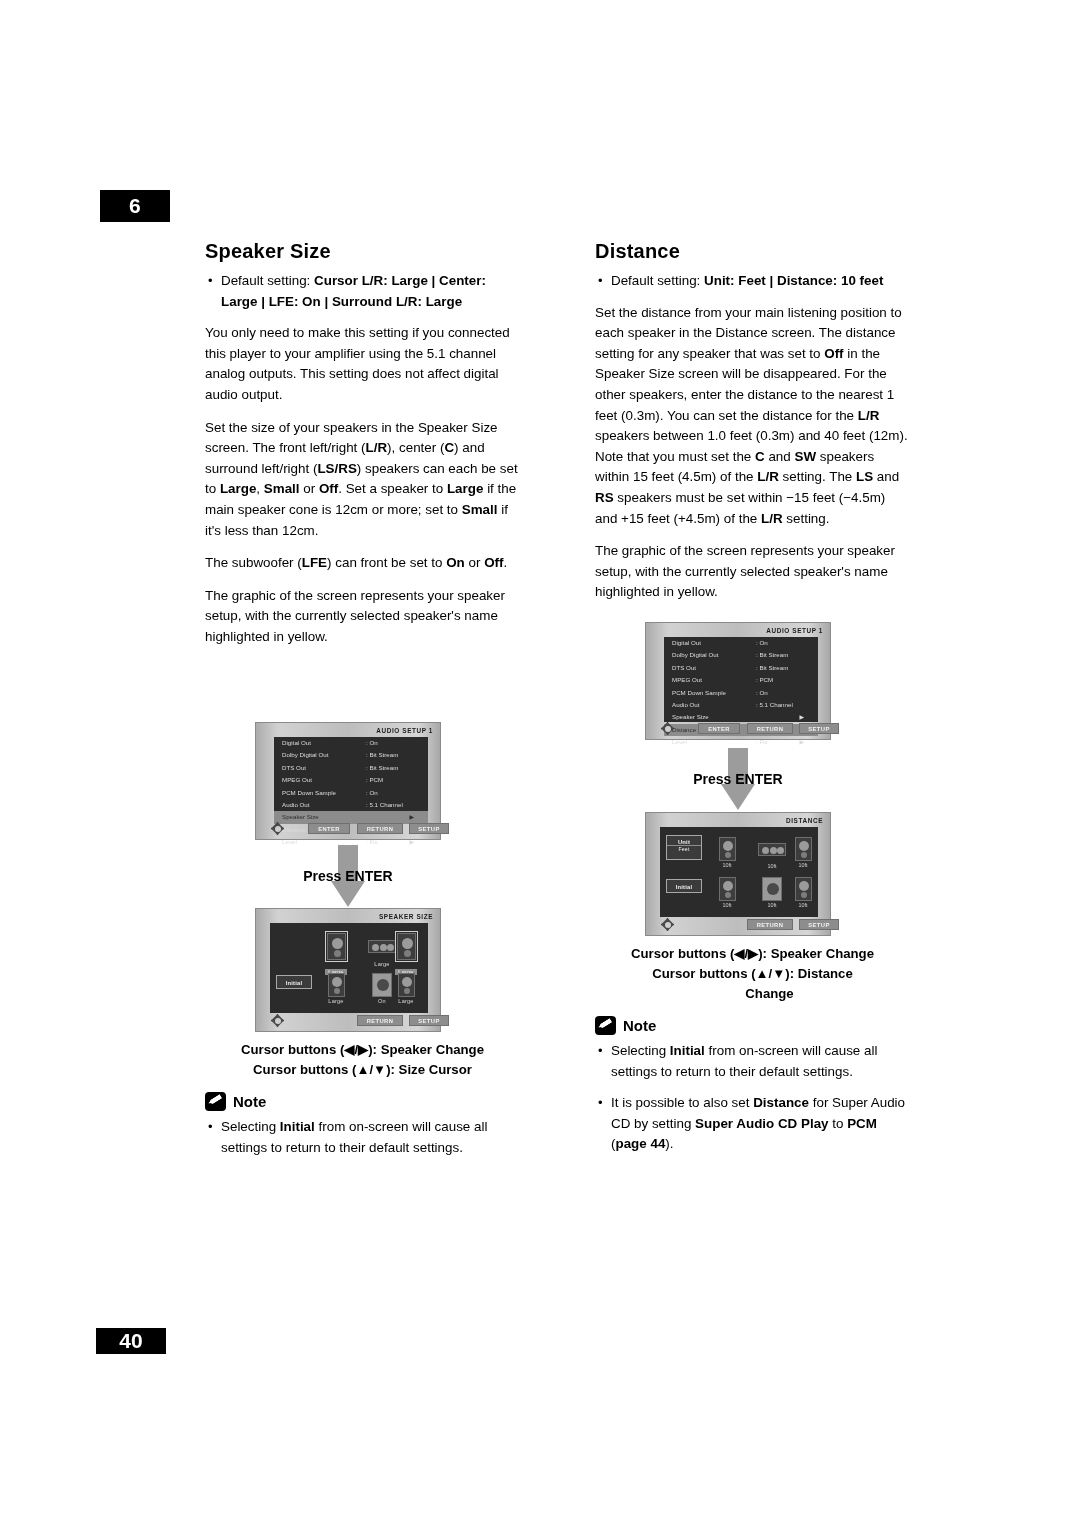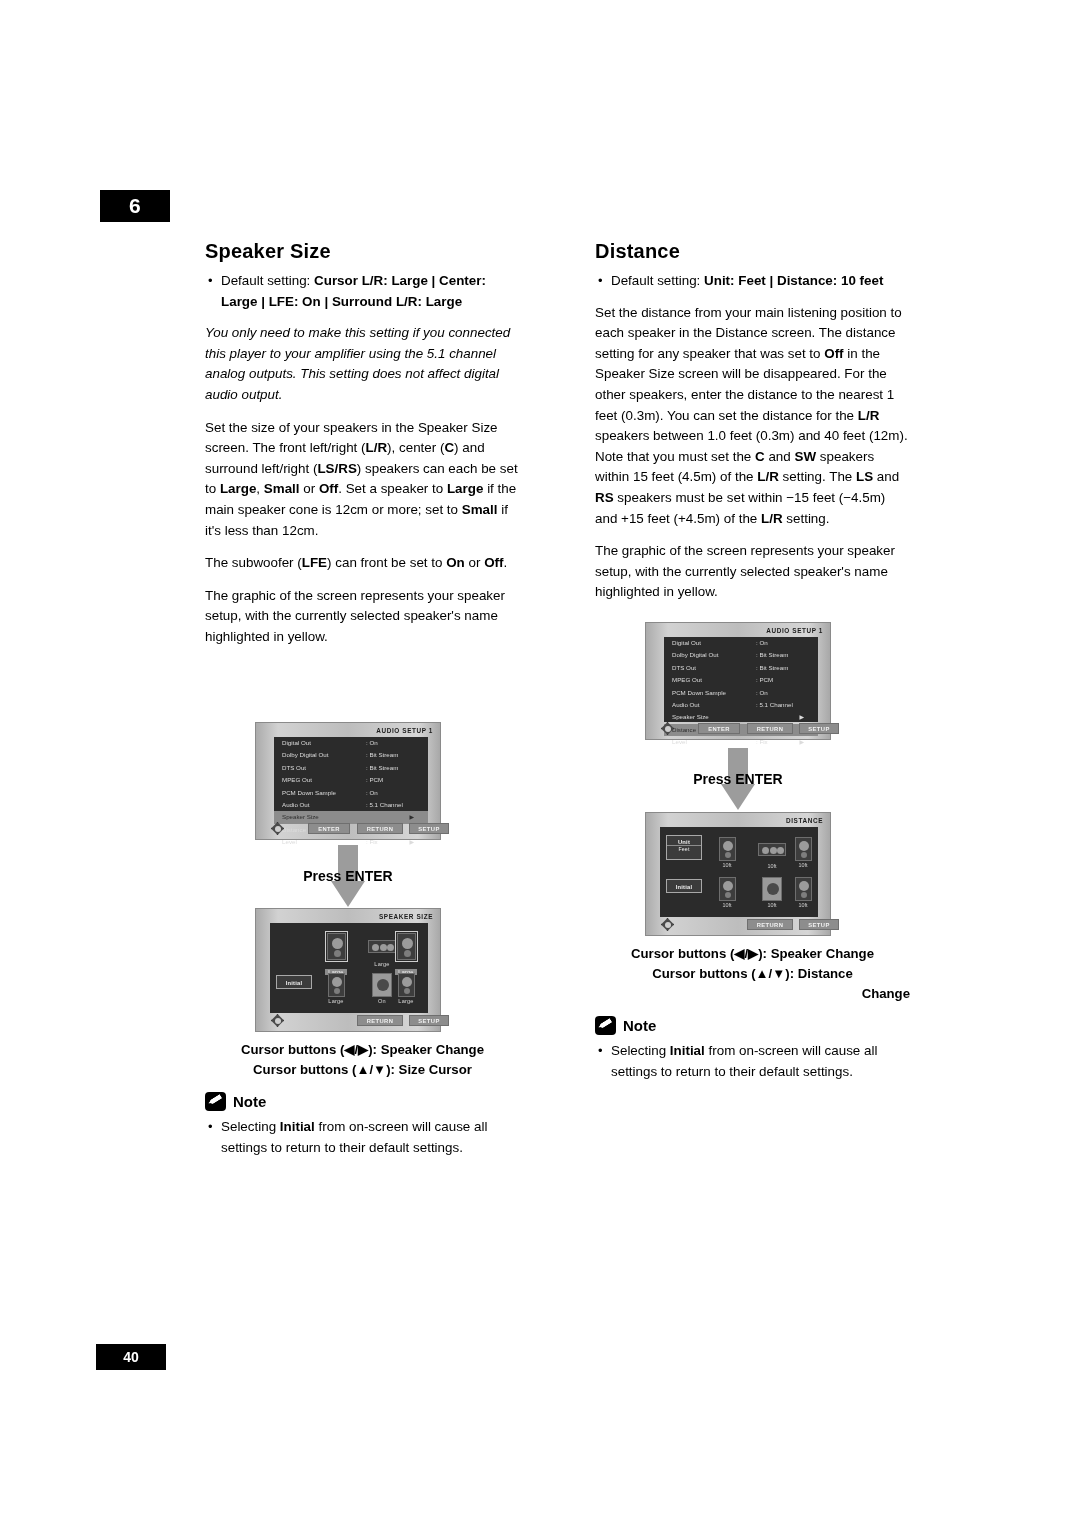--- a/index.html
+++ b/index.html
@@ -28,21 +28,21 @@
   .col { position:absolute; top:240px; width:315px; }
   .col-left  { left:205px; }
   .col-right { left:595px; }
 
   h2.sec {
     font-size:20px; font-weight:bold; margin:0 0 8px 0; letter-spacing:0.2px;
   }
   p.body {
     font-size:13.4px; line-height:20.6px; margin:0 0 12px 0; text-align:left;
   }
-  p.italic { font-style:italic; }
+  p.italic { }
   .bullet {
     position:relative; padding-left:16px; font-size:13.4px; line-height:20.6px;
     margin:0 0 11px 0;
   }
   .bullet:before {
     content:"\2022"; position:absolute; left:3px; top:0; font-size:13px;
   }
   b { font-weight:bold; }
 
   
@@ -134,21 +134,21 @@
   .note-icon:after {
     content:""; position:absolute; left:3px; top:8.5px; width:4px; height:3px;
     background:#fff; transform:rotate(-32deg);
     clip-path:polygon(100% 0,100% 100%,0 50%);
   }
   .note-lbl { font-size:15px; font-weight:bold; }
 
   
   .pgnum {
     position:absolute; left:96px; top:1328px; width:70px; height:26px; background:#000;
-    color:#fff; font-size:14px; font-weight:bold; line-height:26px; text-align:center;margin-top:16px;
+    color:#fff; font-size:21px; font-weight:bold; line-height:26px; text-align:center;
   }
 </style>
 </head>
 <body>
 
 <div class="page">
 
   <div class="hdr">
     <div class="hdr-num">6</div>
   </div>
@@ -446,27 +446,28 @@
           <div class="c"></div>
         </div>
       <div class="osd-btn" style="left:101px;width:46px;">RETURN</div>
       <div class="osd-btn" style="left:153px;width:40px;">SETUP</div>
     </div>
   </div>
 
   <div style="position:absolute;left:595px;top:944px;width:315px;">
     <div class="caption">Cursor buttons (◀/▶): Speaker Change</div>
     <div class="caption">Cursor buttons (▲/▼): Distance</div>
-    <div class="caption" style="text-align:right;padding-left:34px;">Change</div>
+    <div class="caption" style="text-align:center;padding-left:34px;">Change</div>
 
     <div class="note-hd">
       <span class="note-icon"></span>
       <span class="note-lbl">Note</span>
     </div>
 
 
     <div class="bullet"><span>Selecting </span><b>Initial</b><span> from on-screen will cause all settings to return to their default settings.</span></div>
 
+    <div class="bullet"><span>It is possible to also set </span><b>Distance</b><span> for Super Audio CD by setting </span><b>Super Audio CD Play</b><span> to </span><b>PCM</b><span> (</span><b>page 44</b><span>).</span></div>
   </div>
 
   <div class="pgnum">40</div>
 
 </div>
 
 </body></html>

